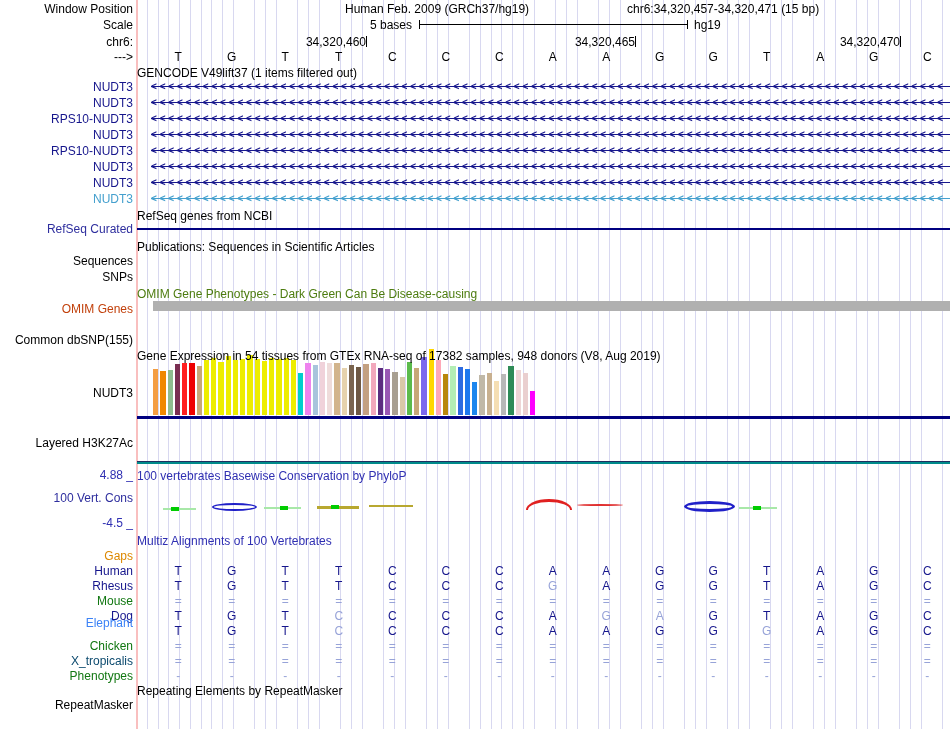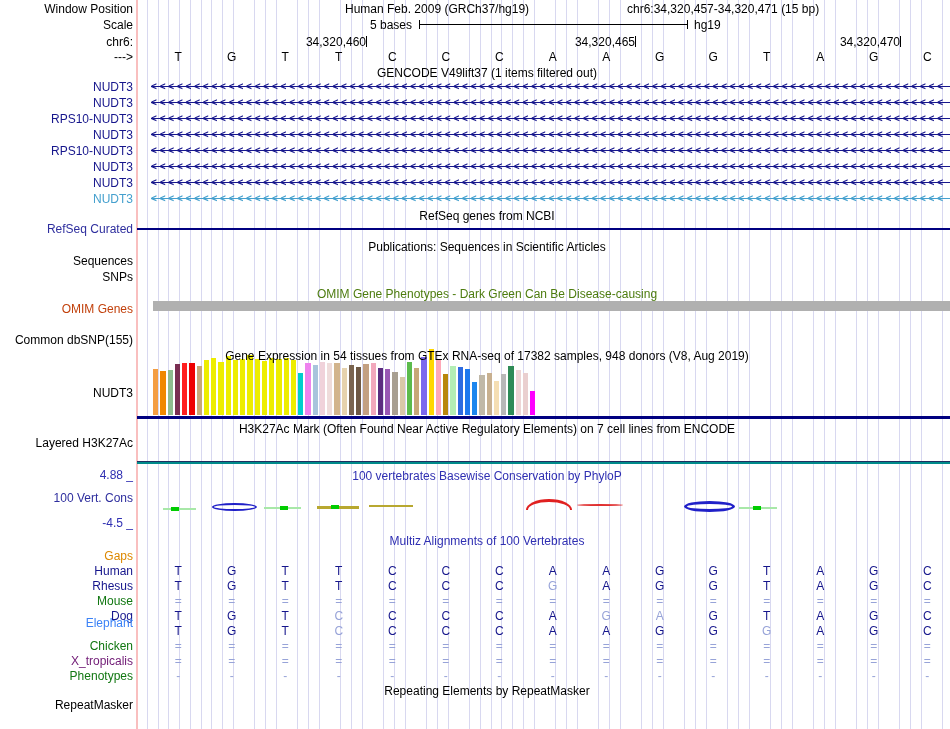--- a/index.html
+++ b/index.html
@@ -2,21 +2,21 @@
 <html><head>
 <meta charset="utf-8">
 <style>
   html,body{margin:0;padding:0;background:#fff;}
   #browser{position:relative;width:950px;height:729px;background:#fff;overflow:hidden;
            font-family:"Liberation Sans","DejaVu Sans",sans-serif;color:#000;}
   #gridbg{position:absolute;left:137px;top:0;width:813px;height:729px;
           background-image:repeating-linear-gradient(to right,transparent 0px,transparent 9.75px,#D8D8F0 9.75px,#D8D8F0 10.75px);}
   #pinkline{position:absolute;left:136px;top:0;width:2px;height:729px;background:#F9BFBF;}
   .lab{position:absolute;right:817px;white-space:nowrap;font-size:12px;line-height:14px;text-align:right;}
-  .ttl{position:absolute;left:137px;width:700px;text-align:center;font-size:12px;line-height:14px;white-space:nowrap;}
+  .ttl{position:absolute;left:137px;width:700px;text-align:left;font-size:12px;line-height:14px;white-space:nowrap;}
   .hdrtxt{position:absolute;font-size:12px;line-height:14px;white-space:nowrap;}
   .base{position:absolute;transform:translateX(-50%);font-size:12px;line-height:14px;}
   .tick-label{position:absolute;font-size:12px;line-height:14px;white-space:nowrap;}
   .tick-bar{position:absolute;width:1px;height:11px;background:#000;}
   .scalebar{position:absolute;height:9px;border-left:1px solid #000;border-right:1px solid #000;}
   .scalebar:before{content:"";position:absolute;left:0;right:0;top:4px;height:1px;background:#000;}
   .arrows{position:absolute;left:151px;width:799px;height:12px;overflow:hidden;font-size:10px;
           letter-spacing:2.8px;line-height:12px;font-weight:bold;
           background:linear-gradient(to bottom,transparent 5px,currentColor 5px,currentColor 6px,transparent 6px);}
   .hline{position:absolute;left:137px;width:813px;}
@@ -55,21 +55,20 @@
   <div class="lab" style="top:468px;color:#2F2FB2">4.88 _</div>
   <div class="lab" style="top:491px;color:#2E2E9E">100 Vert. Cons</div>
   <div class="lab" style="top:516px;color:#2F2FB2">-4.5 _</div>
   <div class="lab" style="top:698px">RepeatMasker</div>
 
   <div class="ttl" style="top:66px">GENCODE V49lift37 (1 items filtered out)</div>
   <div class="ttl" style="top:209px">RefSeq genes from NCBI</div>
   <div class="ttl" style="top:240px">Publications: Sequences in Scientific Articles</div>
   <div class="ttl" style="top:287px;color:#4d7c0f">OMIM Gene Phenotypes - Dark Green Can Be Disease-causing</div>
   <div class="ttl" style="top:349px;z-index:3">Gene Expression in 54 tissues from GTEx RNA-seq of 17382 samples, 948 donors (V8, Aug 2019)</div>
-  <div class="ttl" style="top:422px">H3K27Ac Mark (Often Found Near Active Regulatory Elements) on 7 cell lines from ENCODE</div>
   <div class="ttl" style="top:469px;color:#2F2FB2">100 vertebrates Basewise Conservation by PhyloP</div>
   <div class="ttl" style="top:534px;color:#2F2FB2">Multiz Alignments of 100 Vertebrates</div>
   <div class="ttl" style="top:684px">Repeating Elements by RepeatMasker</div>
 
   <div class="hline" style="top:228px;height:2px;background:#000080"></div>
   <div class="bar" style="left:153px;top:301px;width:797px;height:10px;background:#B0B0B0"></div>
   <div class="hline" style="top:416px;height:3px;background:#000080"></div>
   <div class="hline" style="top:461px;height:3px;background:linear-gradient(to bottom,#203060 0 1px,#008B8B 1px 3px)"></div>
 
   <div id="stage">
@@ -266,21 +265,21 @@
       <div class="acell" style="left: 445.75px; top: 639px; color: rgb(151, 163, 216);">=</div>
       <div class="acell" style="left: 499.25px; top: 639px; color: rgb(151, 163, 216);">=</div>
       <div class="acell" style="left: 552.75px; top: 639px; color: rgb(151, 163, 216);">=</div>
       <div class="acell" style="left: 606.25px; top: 639px; color: rgb(151, 163, 216);">=</div>
       <div class="acell" style="left: 659.75px; top: 639px; color: rgb(151, 163, 216);">=</div>
       <div class="acell" style="left: 713.25px; top: 639px; color: rgb(151, 163, 216);">=</div>
       <div class="acell" style="left: 766.75px; top: 639px; color: rgb(151, 163, 216);">=</div>
       <div class="acell" style="left: 820.25px; top: 639px; color: rgb(151, 163, 216);">=</div>
       <div class="acell" style="left: 873.75px; top: 639px; color: rgb(151, 163, 216);">=</div>
       <div class="acell" style="left: 927.25px; top: 639px; color: rgb(151, 163, 216);">=</div>
-      <div class="lab" style="top: 654px; color: #701a75;">X_tropicalis</div>
+      <div class="lab" style="top: 654px; color: #0c4a6e;">X_tropicalis</div>
       <div class="acell" style="left: 178.25px; top: 654px; color: rgb(151, 163, 216);">=</div>
       <div class="acell" style="left: 231.75px; top: 654px; color: rgb(151, 163, 216);">=</div>
       <div class="acell" style="left: 285.25px; top: 654px; color: rgb(151, 163, 216);">=</div>
       <div class="acell" style="left: 338.75px; top: 654px; color: rgb(151, 163, 216);">=</div>
       <div class="acell" style="left: 392.25px; top: 654px; color: rgb(151, 163, 216);">=</div>
       <div class="acell" style="left: 445.75px; top: 654px; color: rgb(151, 163, 216);">=</div>
       <div class="acell" style="left: 499.25px; top: 654px; color: rgb(151, 163, 216);">=</div>
       <div class="acell" style="left: 552.75px; top: 654px; color: rgb(151, 163, 216);">=</div>
       <div class="acell" style="left: 606.25px; top: 654px; color: rgb(151, 163, 216);">=</div>
       <div class="acell" style="left: 659.75px; top: 654px; color: rgb(151, 163, 216);">=</div>

